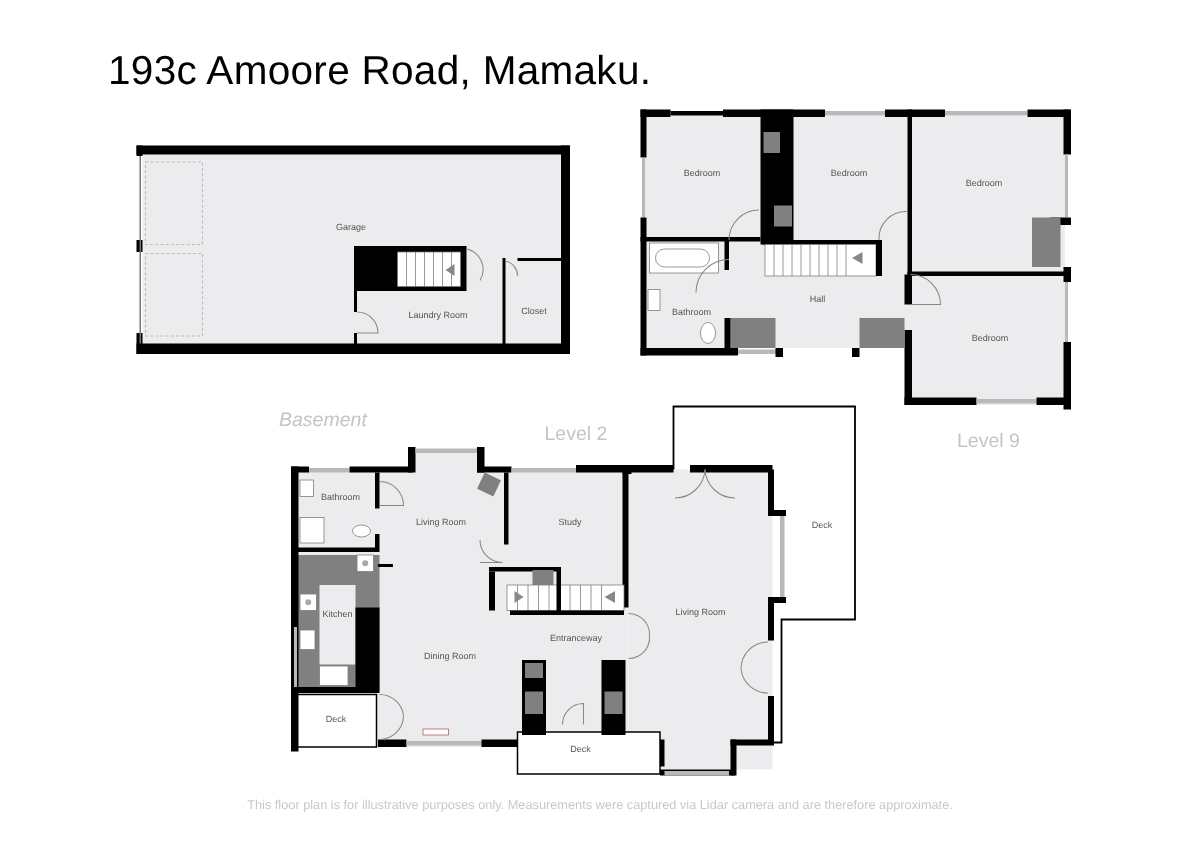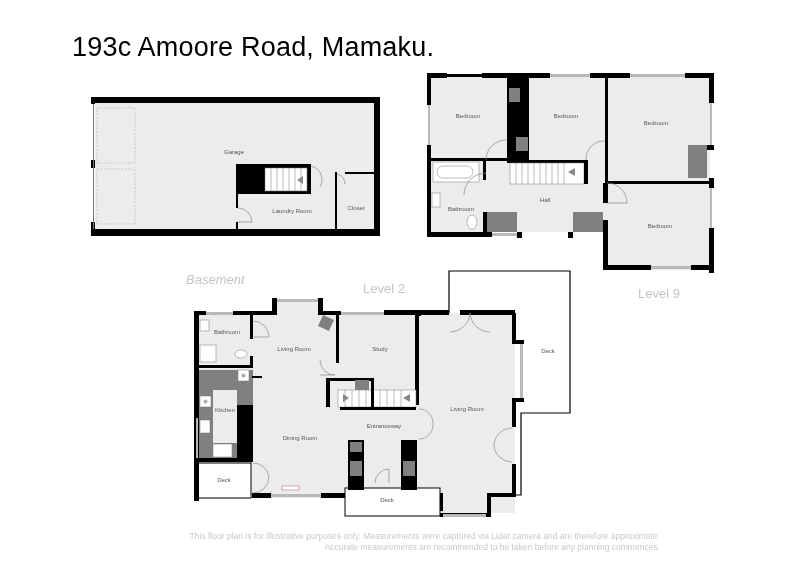--- a/index.html
+++ b/index.html
@@ -1,20 +1,20 @@
 <!DOCTYPE html>
 <html><head>
 <meta charset="utf-8">
 <style>
   html, body { margin: 0; padding: 0; background: #ffffff; }
   body { width: 800px; height: 565px; position: relative; overflow: hidden; font-family: "Liberation Sans", sans-serif; }
   #plan { position: absolute; left: 0; top: 0; width: 800px; height: 565px; }
   .title { position: absolute; left: 72px; top: 32px; font-size: 27px; color: #000000; font-weight: 300; letter-spacing: 0.2px; font-family: "Liberation Sans", sans-serif; }
   .level-label { position: absolute; font-size: 13px; color: #c4c4c4; font-family: "Liberation Sans", sans-serif; }
-  .disclaimer { position: absolute; left: 140px; top: 531px; width: 520px; text-align: right; font-size: 8.5px; line-height: 11px; color: #c8c8c8; font-family: "Liberation Sans", sans-serif; }
+  .disclaimer { position: absolute; left: 140px; top: 531px; width: 520px; text-align: center; font-size: 8.5px; line-height: 11px; color: #c8c8c8; font-family: "Liberation Sans", sans-serif; }
   .room-label { position: absolute; font-size: 6px; color: #555; font-family: "Liberation Sans", sans-serif; white-space: nowrap; transform: translate(-50%, -50%); }
   .floor { fill: #ececee; }
   .wall { fill: #000; }
   .win { fill: #b9b9bb; }
   .cab { fill: #808080; }
   .door { fill: none; stroke: #888; stroke-width: 0.7; }
   .thin { fill: none; stroke: #000; stroke-width: 1.2; }
   .stairs { fill: #fff; stroke: #777; stroke-width: 0.5; }
   .dash { fill: none; stroke: #bbb; stroke-width: 0.7; stroke-dasharray: 2 1.5; }
 </style>
@@ -256,14 +256,13 @@
 <div class="room-label" style="left:225px; top:410px;">Kitchen</div>
 <div class="room-label" style="left:300px; top:438px;">Dining Room</div>
 <div class="room-label" style="left:384px; top:426px;">Entranceway</div>
 <div class="room-label" style="left:467px; top:409px;">Living Room</div>
 <div class="room-label" style="left:224px; top:480px;">Deck</div>
 <div class="room-label" style="left:387px; top:500px;">Deck</div>
 <div class="room-label" style="left:548px; top:351px;">Deck</div>
 
 <div class="disclaimer">
   <div>This floor plan is for illustrative purposes only. Measurements were captured via Lidar camera and are therefore approximate.</div>
-  <div>Accurate measurements are recommended to be taken before any planning commences.</div>
 </div>
 
 </body></html>

